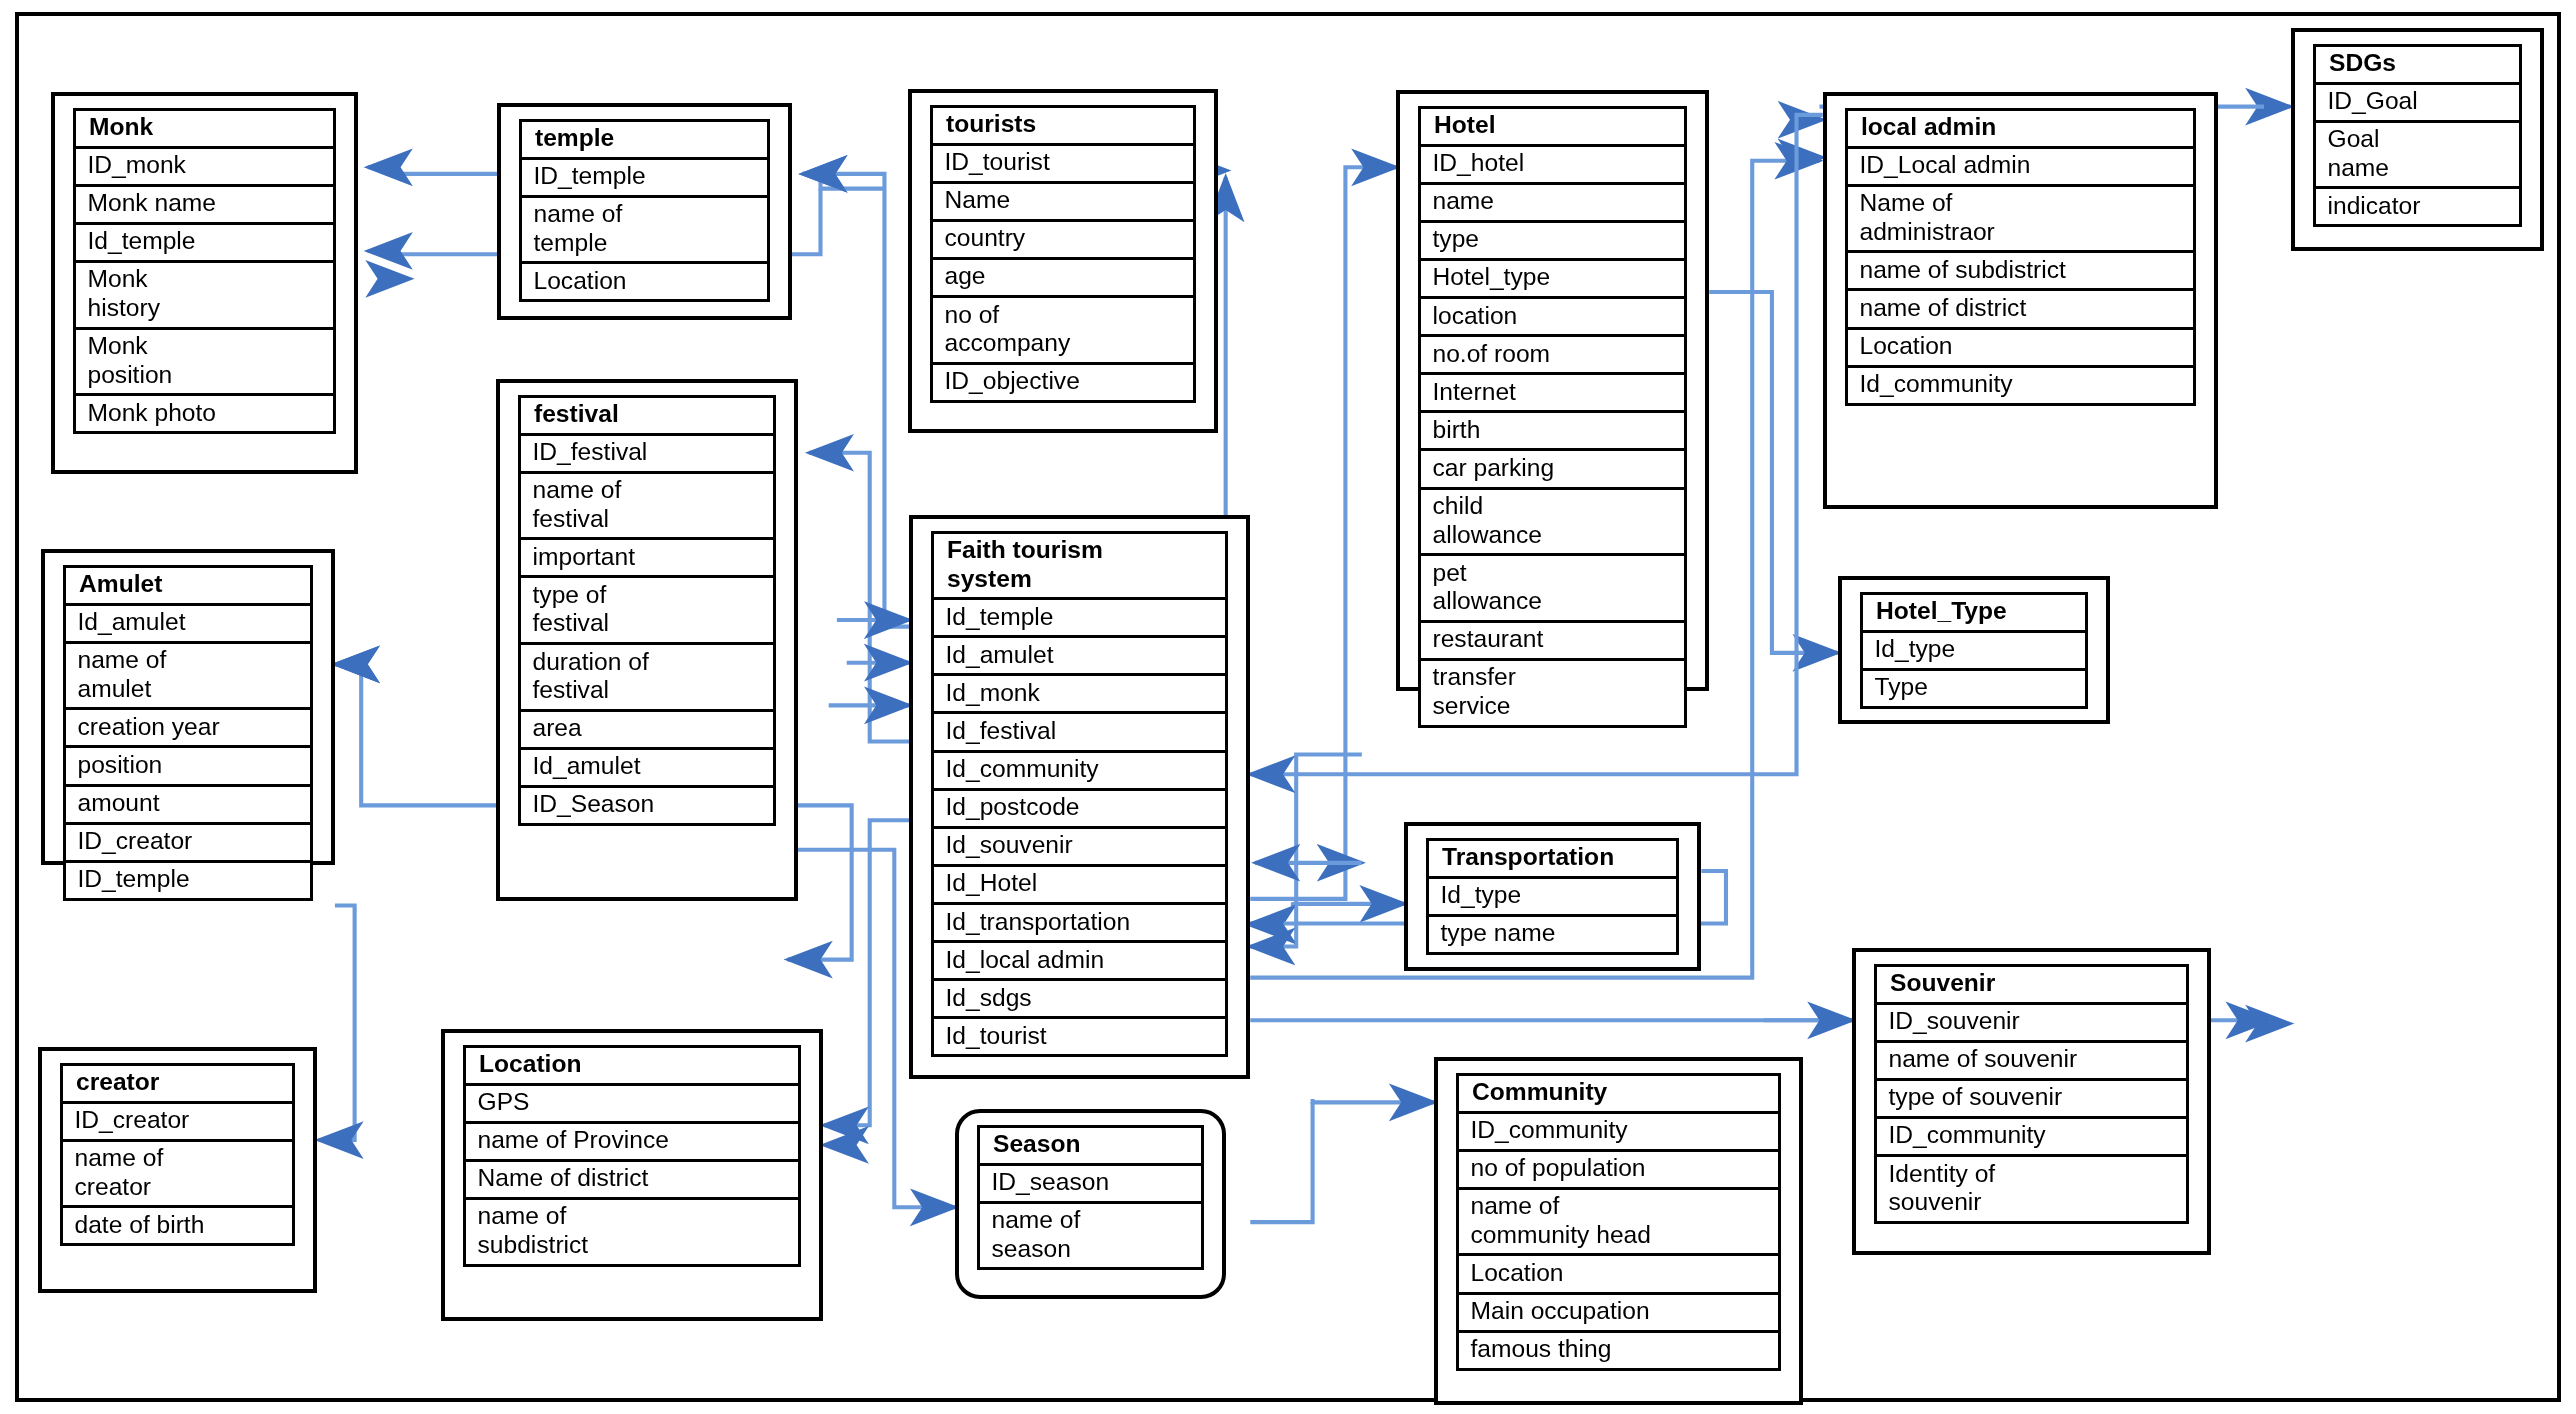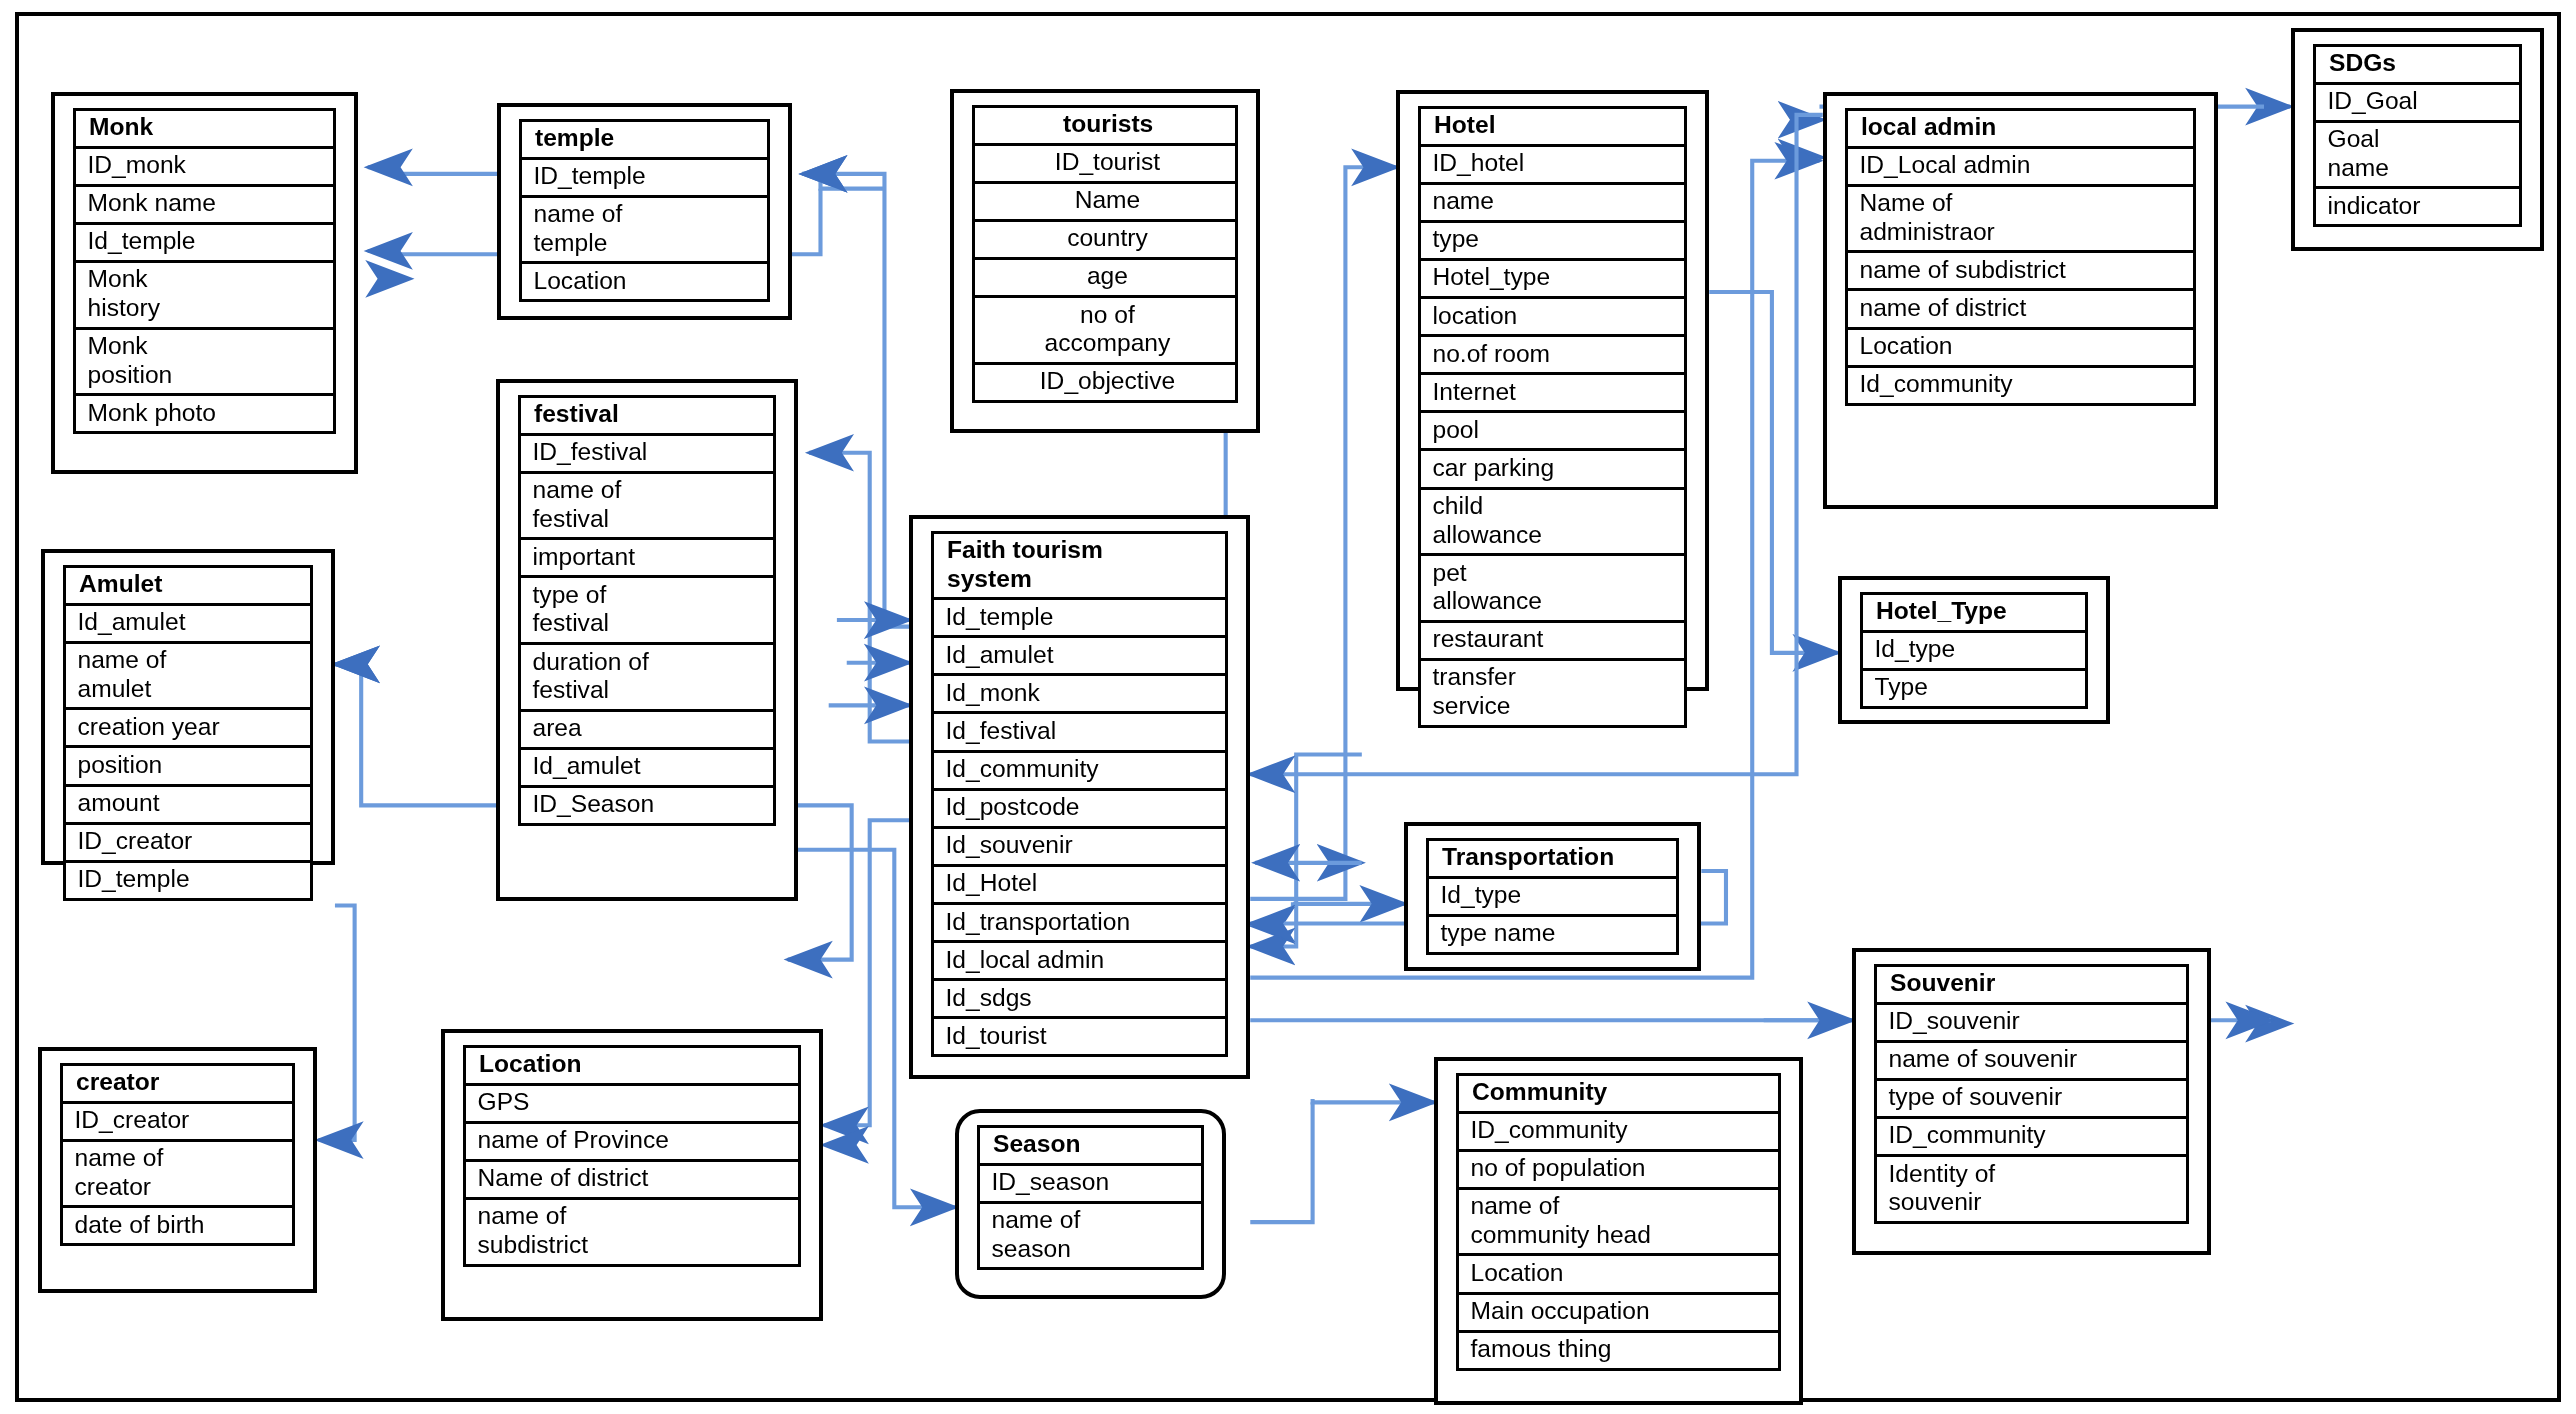--- a/index.html
+++ b/index.html
@@ -157,21 +157,21 @@
       </div>
       <div class="entity" style="left: 497px; top: 103px; width: 295px; height: 217px;">
         <div class="etable">
           <div class="etitle">temple</div>
           <div class="attr">ID_temple</div>
           <div class="attr">name of
 temple</div>
           <div class="attr">Location</div>
         </div>
       </div>
-      <div class="entity" style="left: 950px; top: 89px; width: 310px; height: 344px; text-align: center;">
+      <div class="entity" style="left: 908px; top: 89px; width: 310px; height: 344px;">
         <div class="etable">
           <div class="etitle">tourists</div>
           <div class="attr">ID_tourist</div>
           <div class="attr">Name</div>
           <div class="attr">country</div>
           <div class="attr">age</div>
           <div class="attr">no of
 accompany</div>
           <div class="attr">ID_objective</div>
         </div>
@@ -179,21 +179,21 @@
       <div class="entity" style="left: 1396px; top: 90px; width: 313px; height: 601px;">
         <div class="etable">
           <div class="etitle">Hotel</div>
           <div class="attr">ID_hotel</div>
           <div class="attr">name</div>
           <div class="attr">type</div>
           <div class="attr">Hotel_type</div>
           <div class="attr">location</div>
           <div class="attr">no.of room</div>
           <div class="attr">Internet</div>
-          <div class="attr">pool</div>
+          <div class="attr">birth</div>
           <div class="attr">car parking</div>
           <div class="attr">child
 allowance</div>
           <div class="attr">pet
 allowance</div>
           <div class="attr">restaurant</div>
           <div class="attr">transfer
 service</div>
         </div>
       </div>

